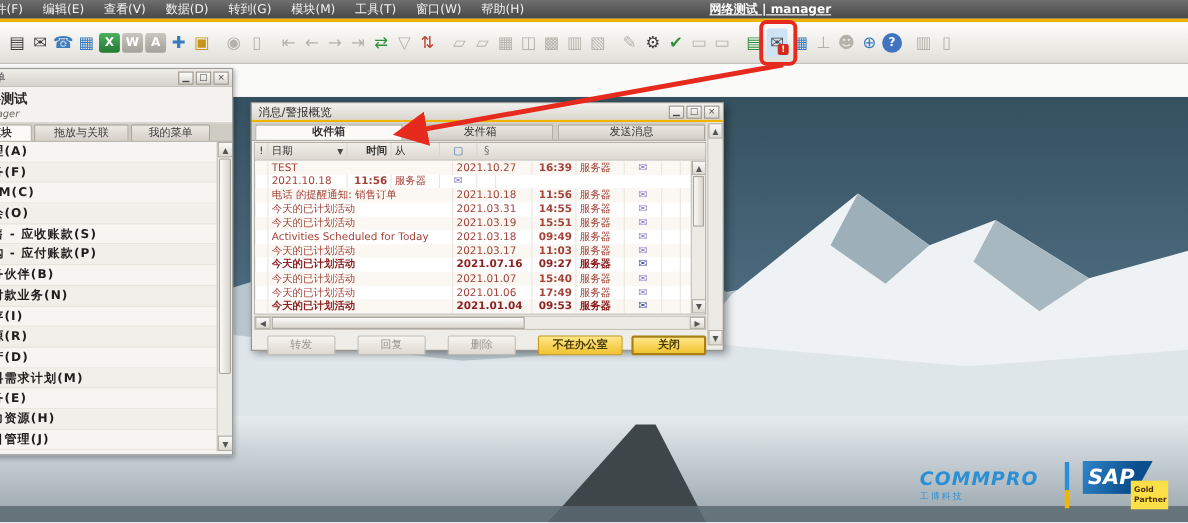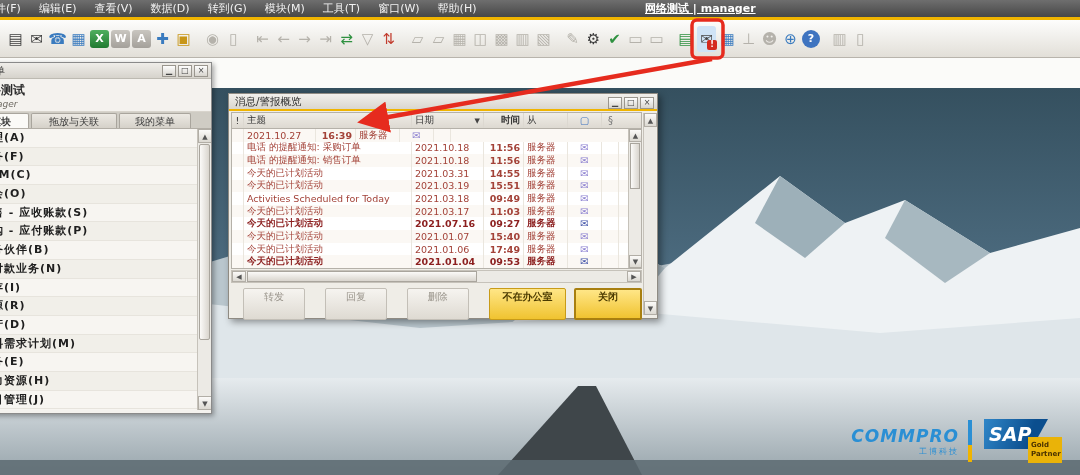--- a/index.html
+++ b/index.html
@@ -40,31 +40,31 @@
   .tbi.alert { color:#4a4a4a; }
   .tbi.alert::after { content:"!"; position:absolute; right:-1px; bottom:2px; width:10px; height:10px;
     background:#d42a1e; color:#fff; font-size:8px; font-weight:bold; line-height:10px;
     border-radius:2px; }
 
   
   .landscape { position:absolute; left:0; top:88px; width:1080px; height:387px; }
 
   
   .branding { position:absolute; right:18px; bottom:12px; display:flex; align-items:center; }
-  .commpro { text-align:right; margin-right:9px; }
+  .commpro { text-align:left; margin-right:24px; }
   .commpro-name { color:#2a8fd4; font-size:17px; font-weight:bold; font-style:italic; letter-spacing:1px; }
   .commpro-sub { color:#2a8fd4; font-size:8px; letter-spacing:2px; }
   .brand-divider { width:4px; height:42px; margin-right:12px;
     background:linear-gradient(#2a8fd4 60%, #f0b400 60%); }
   .saplogo { position:relative; width:78px; height:44px; }
   .sap-box { position:absolute; left:0; top:0; width:64px; height:30px;
     background:linear-gradient(110deg,#2f86c8 0%, #0b4e8e 70%);
     color:#fff; font-weight:bold; font-style:italic; font-size:19px; line-height:30px;
     padding-left:5px; clip-path:polygon(0 0,100% 0,74% 100%,0 100%); }
-  .sap-gold { position:absolute; right:0; bottom:0; width:34px; height:26px; background:#eab308;
+  .sap-gold { position:absolute; right:0; bottom:0; width:34px; height:26px; background:#fde047;
     color:#4a3200; font-size:7px; font-weight:bold; line-height:9px; padding:4px 0 0 3px; }
 
   
   .left-window { position:absolute; left:-30px; top:62px; width:242px; height:352px;
     background:#f4f2ee; border:1px solid #8a8a8a; box-shadow:2px 2px 5px rgba(0,0,0,.35); }
   .lw-titlebar { height:16px; background:linear-gradient(#efede9,#d6d3cc);
     border-bottom:1px solid #bdbab2; display:flex; align-items:center; padding:0 3px 0 4px;
     font-size:10px; color:#333; overflow:hidden; }
   .lw-title { flex:1; white-space:nowrap; }
   .winbtn { width:14px; height:12px; margin-left:2px; background:linear-gradient(#fdfdfd,#d8d5ce);
@@ -88,21 +88,21 @@
   .sbtn { width:14px; height:14px; font-size:7px; color:#555; text-align:center; line-height:14px;
     background:linear-gradient(#fbfaf8,#dcd9d2); border:1px solid #b2aea6; }
   .sbtn.bottom { position:absolute; bottom:0; }
   .lw-thumb { position:absolute; top:15px; left:1px; width:11px; height:196px;
     background:linear-gradient(90deg,#fbfaf8,#d9d5ce); border:1px solid #a9a59d; border-radius:2px; }
 
   
   .dialog { position:absolute; left:228px; top:93px; width:430px; height:226px;
     background:#efede7; border:1px solid #8f8b83; box-shadow:3px 3px 7px rgba(0,0,0,.4); }
   .dlg-titlebar { height:17px; background:linear-gradient(#f2f0ec,#d9d6cf);
-    border-bottom:2px solid #f0b400; display:flex; align-items:flex-end; padding:0 3px 0 6px;
+    border-bottom:2px solid #f0b400; display:flex; align-items:center; padding:0 3px 0 6px;
     font-size:10.5px; color:#2e2e2e; }
   .dlg-title { flex:1; white-space:nowrap; }
   .dlg-body { position:relative; height:205px; }
   .dlg-scroll { position:absolute; right:1px; top:1px; width:13px; height:202px;
     background:#eceae5; border-left:1px solid #c6c2ba; }
   .dlg-scroll .sbtn { width:13px; }
   .dlg-tabs { display:flex; height:17px; margin-right:15px; background:#d2cfc7;
     border-bottom:1px solid #aba79f; padding-top:2px; }
   .dlg-tab { flex:1; font-size:10px; text-align:center; line-height:14px; color:#333;
     background:linear-gradient(#eae7e1,#d2cec6); border:1px solid #a9a59d; border-bottom:none;
@@ -136,21 +136,21 @@
   .grid-vscroll .sbtn { width:13px; height:13px; line-height:13px; }
   .gv-thumb { position:absolute; left:1px; top:14px; width:10px; height:46px;
     background:linear-gradient(90deg,#fbfaf8,#d9d5ce); border:1px solid #a9a59d; }
   .hscroll { display:flex; margin:1px 15px 0 2px; height:13px; background:#eceae5;
     border:1px solid #c6c2ba; align-items:center; }
   .hs-thumb { width:230px; height:11px; margin-left:1px;
     background:linear-gradient(#fbfaf8,#d9d5ce); border:1px solid #a9a59d; }
   .hs-right { margin-left:auto; }
 
   .btnrow { display:flex; align-items:center; margin:5px 15px 0 14px; }
-  .btn { height:32px; font-size:10px; line-height:16px; text-align:center; border-radius:2px; }
+  .btn { height:18px; font-size:10px; line-height:16px; text-align:center; border-radius:2px; }
   .btn.gray { width:64px; margin-right:20px; color:#9a958c;
     background:linear-gradient(#f6f4f0,#dedad2); border:1px solid #c3bfb7; }
   .btn.gold { color:#4a3a00; font-weight:bold;
     background:linear-gradient(#ffe687,#f0c330); border:1px solid #c89b18; }
   .btn.ooo { width:80px; margin-left:auto; margin-right:8px; }
   .btn.close { width:70px; border:2px solid #a87f10; line-height:14px; }
 
   
   .annotation { position:absolute; left:0; top:0; width:1080px; height:475px;
     pointer-events:none; z-index:60; }
@@ -307,46 +307,50 @@
   </div>
 
   <div class="dialog">
     <div class="dlg-titlebar">
       <span class="dlg-title">消息/警报概览</span>
       <span class="winbtn">▁</span>
       <span class="winbtn">□</span>
       <span class="winbtn">×</span>
     </div>
     <div class="dlg-body">
+      <div class="dlg-tabs">
+        <span class="dlg-tab active">收件箱</span>
+        <span class="dlg-tab">发件箱</span>
+        <span class="dlg-tab">发送消息</span>
+      </div>
       <div class="grid">
         <div class="ghead">
           <span class="gc c-alert">!</span>
-          <span class="gc c-subj">主题</span>
           <span class="gc c-date">
             <span>日期</span>
             <span class="sortcaret">▼</span>
           </span>
           <span class="gc c-time">时间</span>
           <span class="gc c-from">从</span>
           <span class="gc c-read h-doc">▢</span>
           <span class="gc c-att h-att">§</span>
         </div>
         <div class="gbody">
           <div id="grid-body">
               <div class="grow">
                 <span class="gc c-alert"></span>
+                <span class="gc c-subj">TEST</span>
                 <span class="gc c-date">2021.10.27</span>
                 <span class="gc c-time">16:39</span>
                 <span class="gc c-from">服务器</span>
                 <span class="gc c-read">✉</span>
                 <span class="gc c-att"></span>
               </div>
               <div class="grow">
                 <span class="gc c-alert"></span>
-                <span class="gc c-subj">电话 的提醒通知: 采购订单</span>
                 <span class="gc c-date">2021.10.18</span>
                 <span class="gc c-time">11:56</span>
                 <span class="gc c-from">服务器</span>
                 <span class="gc c-read">✉</span>
                 <span class="gc c-att"></span>
               </div>
               <div class="grow">
                 <span class="gc c-alert"></span>
                 <span class="gc c-subj">电话 的提醒通知: 销售订单</span>
                 <span class="gc c-date">2021.10.18</span>

